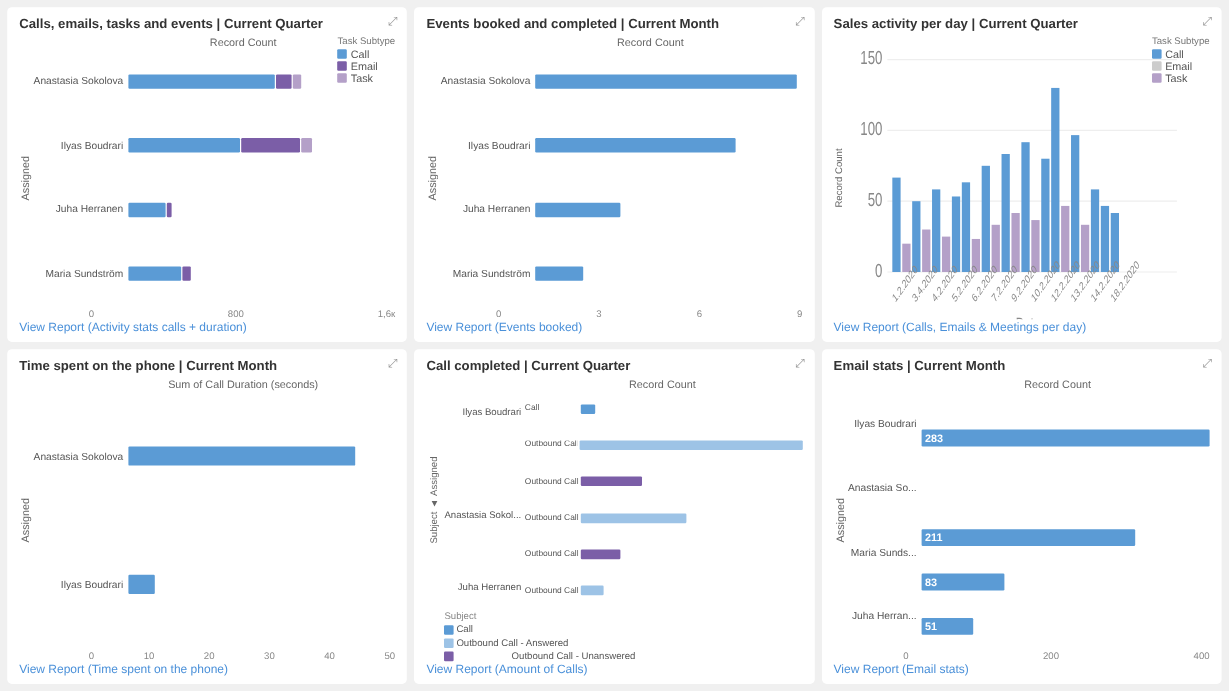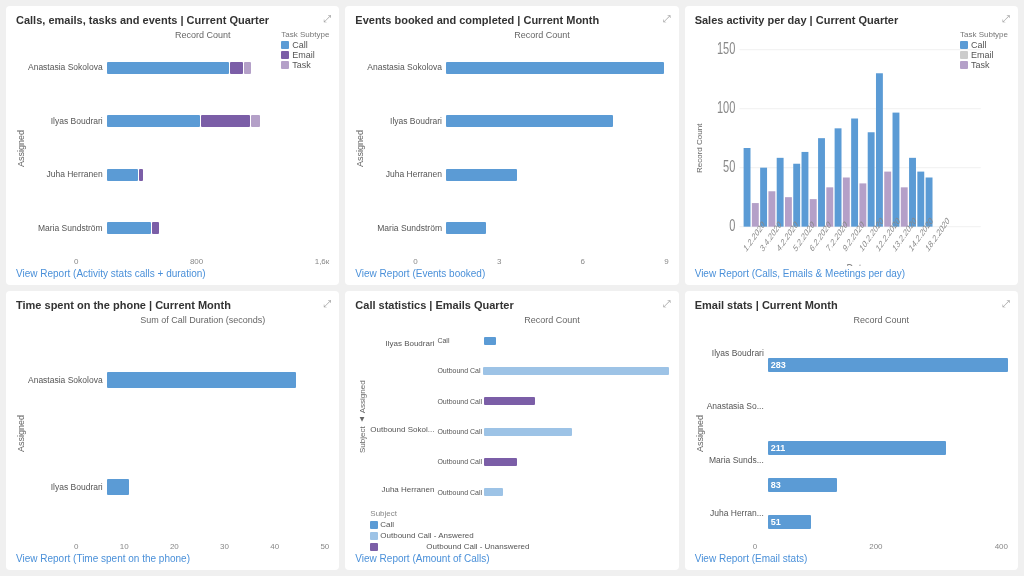--- a/index.html
+++ b/index.html
@@ -301,33 +301,33 @@
         <span>20</span>
         <span>30</span>
         <span>40</span>
         <span>50</span>
       </div>
     </div>
     <div class="view-report">View Report (Time spent on the phone)</div>
   </div>
 
   <div class="card">
-    <div class="card-title">Call statistics | Emails Quarter</div>
+    <div class="card-title">Call completed | Current Quarter</div>
     <div class="expand-icon">⤢</div>
     <div style="flex:1; display:flex; flex-direction:column;">
       <div style="font-size:9px; color:#666; text-align:center; margin-left:80px; margin-bottom:1px;">Record Count</div>
       <div style="display:flex; flex:1;">
 
         <div style="writing-mode:vertical-rl; transform:rotate(180deg); font-size:8px; color:#666; display:flex; align-items:center; justify-content:center; margin-right:1px; width:14px;">Subject ▲ Assigned</div>
 
         <div style="display:flex; flex-direction:column; justify-content:space-around; min-width:50px; text-align:right; padding-right:3px;">
           <div style="font-size:8px; color:#555;">Ilyas Boudrari</div>
           <div style="font-size:8px; color:#555;"></div>
           <div style="font-size:8px; color:#555;"></div>
-          <div style="font-size:8px; color:#555;">Outbound Sokol...</div>
+          <div style="font-size:8px; color:#555;">Anastasia Sokol...</div>
           <div style="font-size:8px; color:#555;"></div>
           <div style="font-size:8px; color:#555;">Juha Herranen</div>
         </div>
 
         <div style="flex:1; display:flex; flex-direction:column; justify-content:space-around; gap:1px;">
 
           <div style="display:flex; align-items:center; gap:2px;">
             <div style="font-size:7px; color:#555; width:45px; white-space:nowrap;">Call</div>
             <div class="hbar-bar bar-blue" style="width:5%; height:8px;"></div>
           </div>

